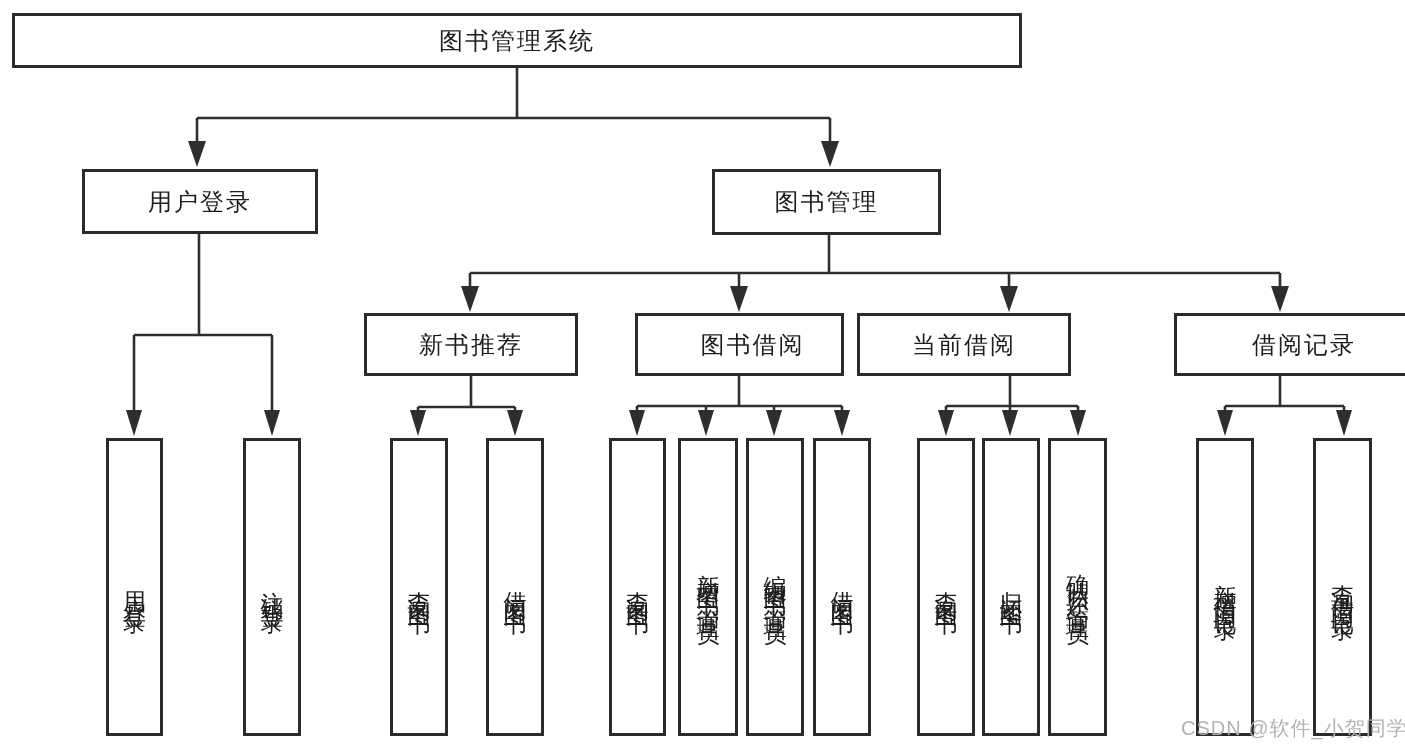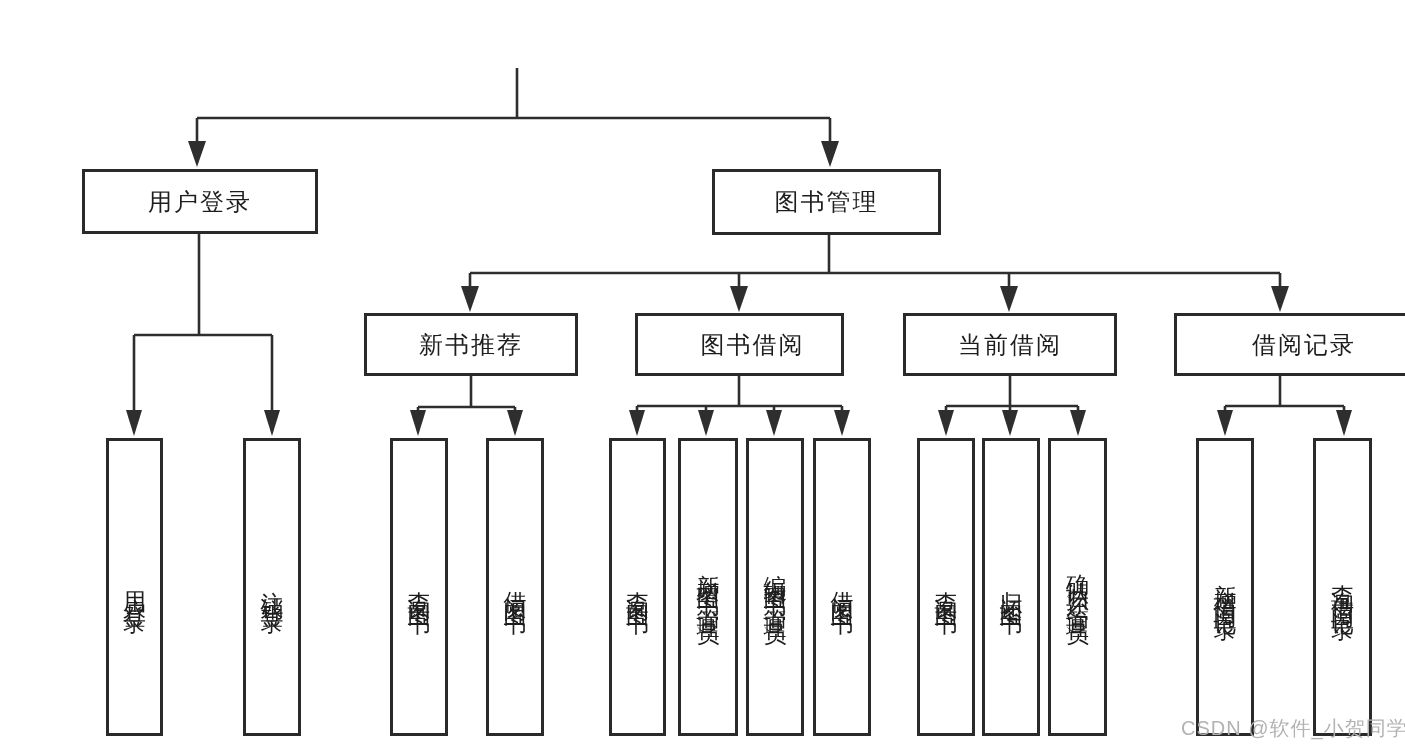--- a/index.html
+++ b/index.html
@@ -79,35 +79,38 @@
       <polygon points="1002,410 1018,410 1010,436"></polygon>
       <polygon points="1070,410 1086,410 1078,436"></polygon>
     </g>
     <g>
       <path d="M1280,376 V406 M1225,406 H1344 M1225,406 V412 M1344,406 V412"></path>
       <polygon points="1217,410 1233,410 1225,436"></polygon>
       <polygon points="1336,410 1352,410 1344,436"></polygon>
     </g>
   </svg>
 
+  <div class="box hbox" style="left:12px;top:13px;width:1010px;height:55px;">
+    <span>图书管理系统</span>
+  </div>
 
   <div class="box hbox" style="left:82px;top:169px;width:236px;height:65px;">
     <span>用户登录</span>
   </div>
   <div class="box hbox" style="left:364px;top:313px;width:214px;height:63px;">
     <span>新书推荐</span>
   </div>
 
   <div class="box hbox" style="left:712px;top:169px;width:229px;height:66px;">
     <span>图书管理</span>
   </div>
   <div class="box hbox" style="left:635px;top:313px;width:209px;height:63px;padding-left:26px;">
     <span>图书借阅</span>
   </div>
-  <div class="box hbox" style="left:903px;top:313px;width:214px;height:63px;">
+  <div class="box hbox" style="left:857px;top:313px;width:214px;height:63px;">
     <span>当前借阅</span>
   </div>
   <div class="box hbox" style="left:1174px;top:313px;width:248px;height:63px;padding-left:12px;">
     <span>借阅记录</span>
   </div>
 
   <div class="box vbox" style="left:106px;top:438px;width:57px;height:298px;">
     <span class="vtext">用户登录</span>
   </div>
   <div class="box vbox" style="left:243px;top:438px;width:58px;height:298px;">

